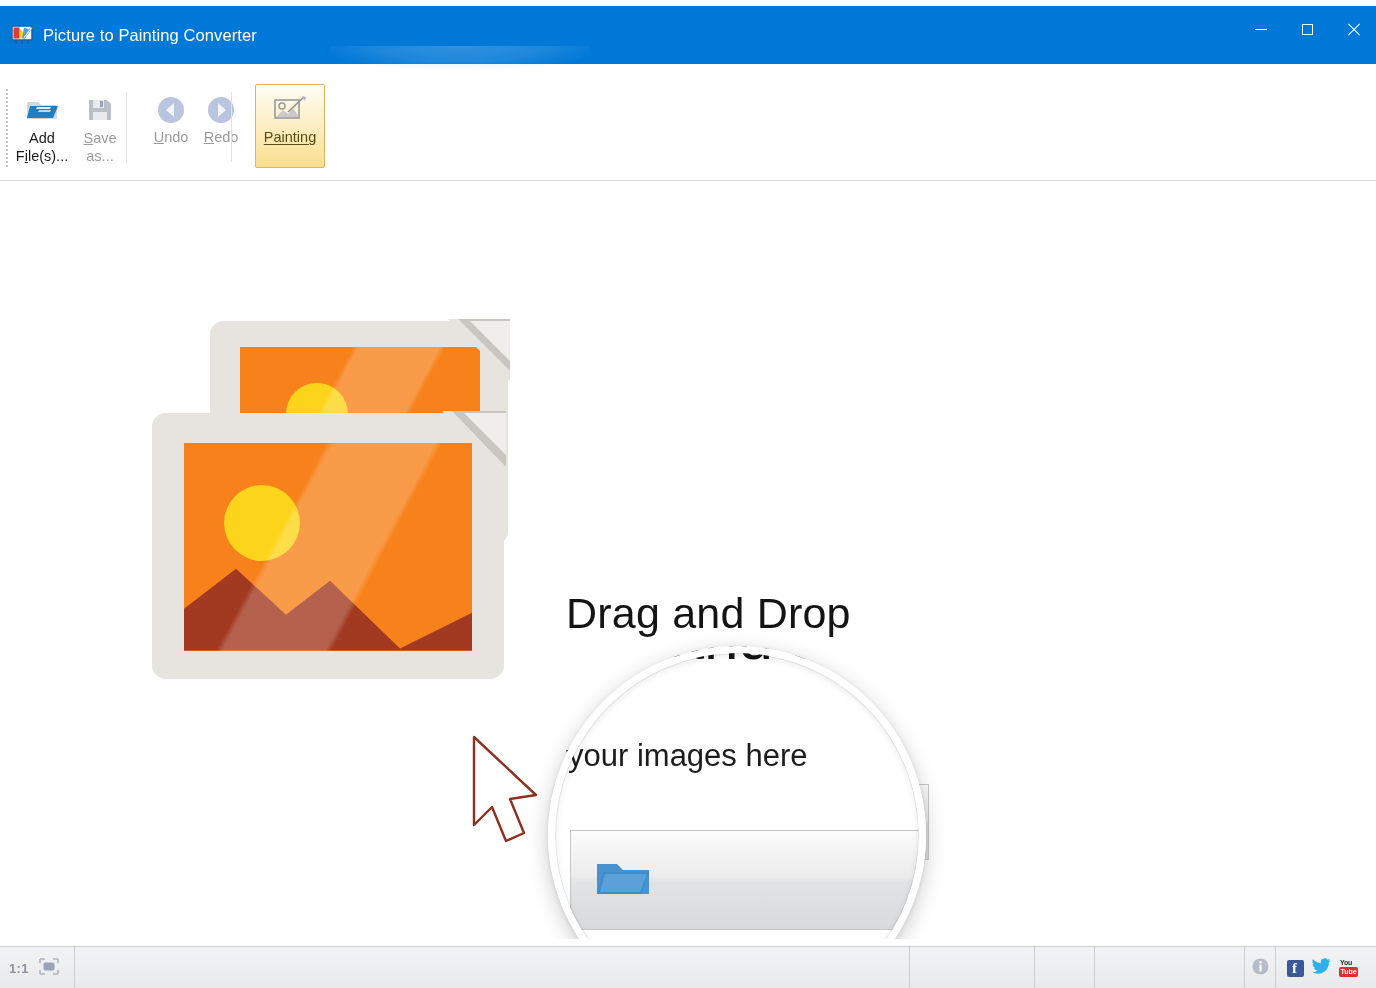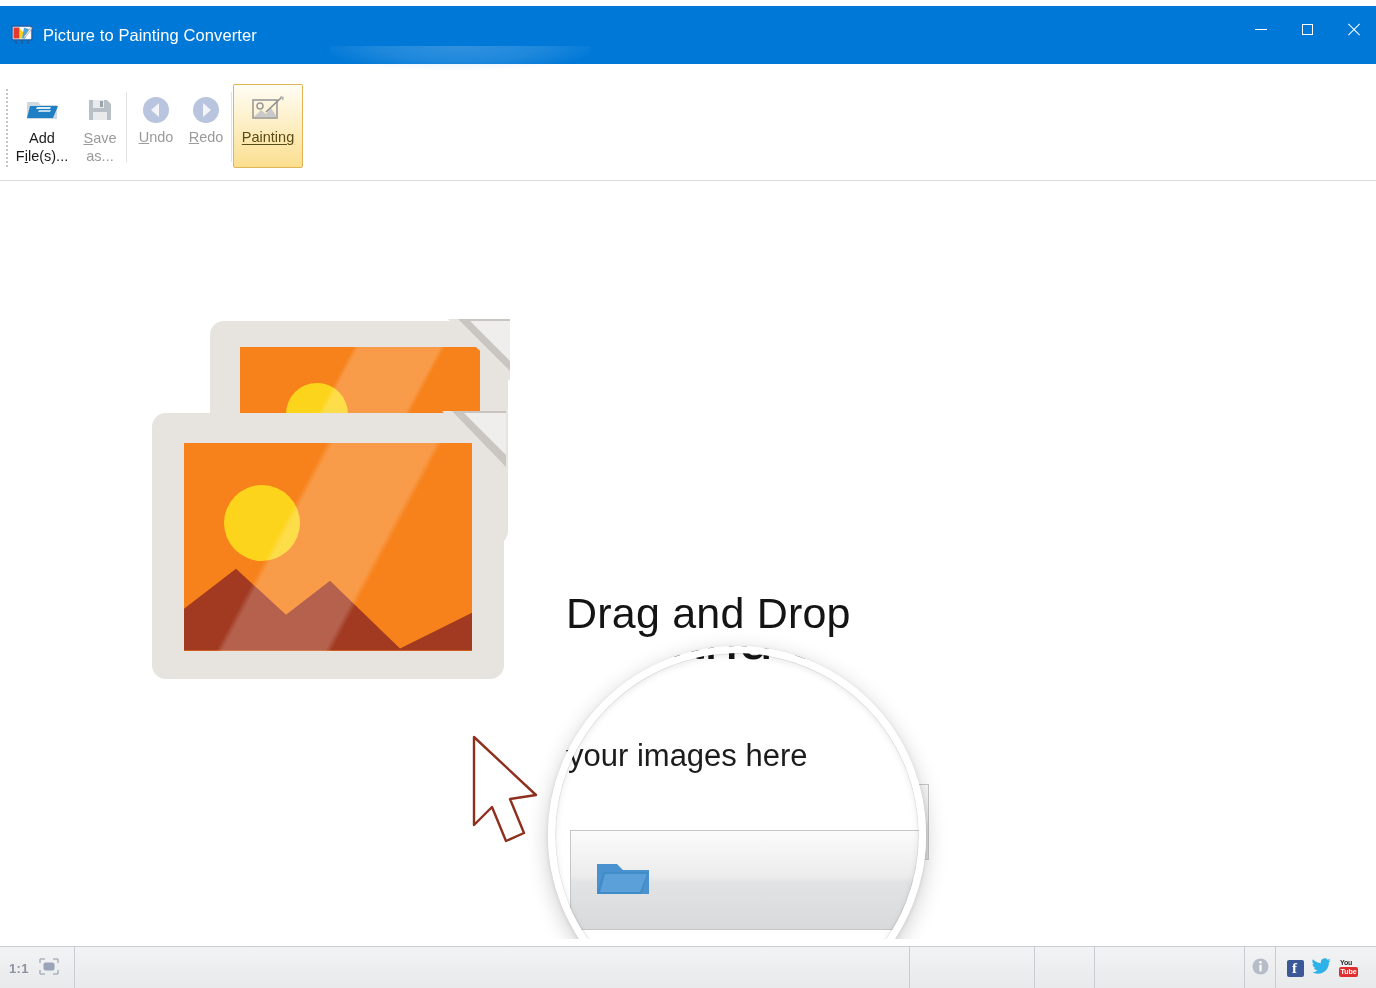--- a/index.html
+++ b/index.html
@@ -288,21 +288,21 @@
             <rect x="7" y="16" width="14" height="8" fill="#e8eaec"></rect>
           </svg>
         </span>
         <span class="tb-label two"><u>S</u><span>ave</span></span>
         <span class="tb-label two">as...</span>
       </div>
     </div>
 
     <div class="tb-sep" style="left:126px;"></div>
 
-    <div class="tb-group" style="left:131px;">
+    <div class="tb-group" style="left:146px;">
       <div class="tb-btn disabled" style="width:50px;">
         <span class="ic">
           <svg width="30" height="30" viewBox="0 0 30 30">
             <circle cx="15" cy="15" r="13" fill="#b9c5de"></circle>
             <path d="M18 8l-8 7 8 7z" fill="#f2f4f8"></path>
           </svg>
         </span>
         <span class="tb-label"><u>U</u><span>ndo</span></span>
       </div>
       <div class="tb-btn disabled" style="width:50px;">
@@ -312,21 +312,21 @@
             <path d="M12 8l8 7-8 7z" fill="#f2f4f8"></path>
           </svg>
         </span>
         <span class="tb-label"><u>R</u><span>edo</span></span>
       </div>
     </div>
 
     <div class="tb-sep" style="left:231px;"></div>
 
     <div class="tb-group" style="left:233px;">
-      <div class="tb-btn active" style="width:70px;height:84px;">
+      <div class="tb-btn active" style="width:70px;height:84px;margin-left:22px;">
         <span class="ic">
           <svg width="34" height="30" viewBox="0 0 34 30">
             <rect x="2" y="5" width="24" height="18" fill="none" stroke="#9a9a9a" stroke-width="1.6"></rect>
             <circle cx="9" cy="11" r="3" fill="none" stroke="#9a9a9a" stroke-width="1.5"></circle>
             <path d="M3 22l7-7 5 4 5-6 6 9z" fill="#c9c9c9"></path>
             <path d="M15 17L31 2" stroke="#8f8f8f" stroke-width="1.6"></path>
             <path d="M29 1l4 1-1 4z" fill="#b5b5b5"></path>
           </svg>
         </span>
         <span class="tb-label" style="color:#5a4a16;text-decoration:underline;text-underline-offset:2px;">Painting</span>

